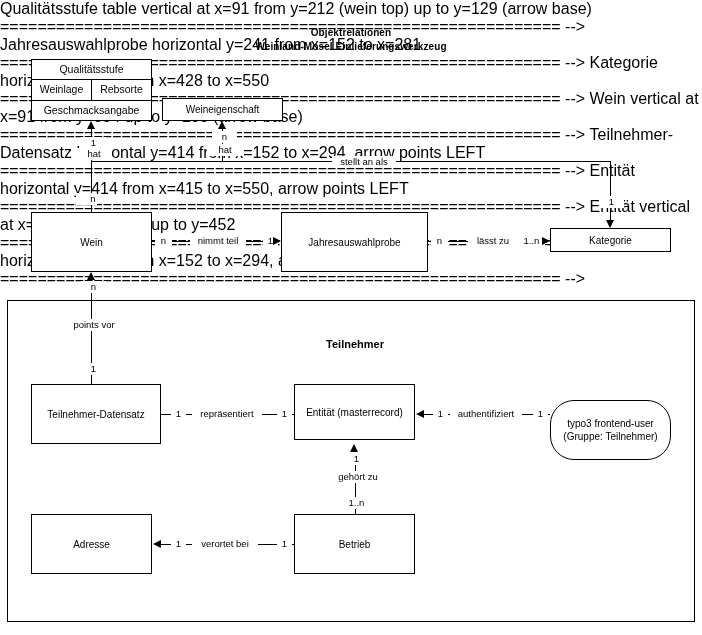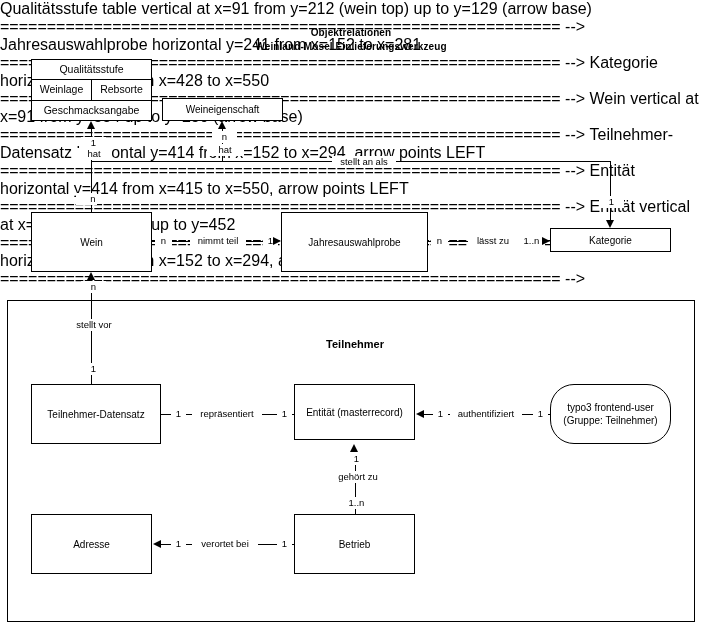--- a/index.html
+++ b/index.html
@@ -129,21 +129,21 @@
 
   
   <div class="node" style="left:31px;top:384px;width:130px;height:60px;">
     <span class="nlines">Teilnehmer-Datensatz</span>
   </div>
 
   <div class="node" style="left:294px;top:384px;width:121px;height:56px;">
     <span class="nlines">Entität (masterrecord)</span>
   </div>
 
-  <div class="node" style="left:550px;top:384px;width:121px;height:60px;flex-direction:column;border-radius:24px;">
+  <div class="node" style="left:550px;top:400px;width:121px;height:60px;flex-direction:column;border-radius:24px;">
     <span class="nlines">typo3 frontend-user</span>
     <span class="nlines">(Gruppe: Teilnehmer)</span>
   </div>
 
   
   <div class="node" style="left:31px;top:514px;width:121px;height:60px;">
     <span class="nlines">Adresse</span>
   </div>
 
   <div class="node" style="left:294px;top:514px;width:121px;height:60px;">
@@ -189,21 +189,21 @@
   <div class="card" style="left:431px;top:235px;width:14px;">n</div>
   <div class="elabel" style="left:468px;top:235px;width:46px;">lässt zu</div>
   <div class="card" style="left:518px;top:235px;width:24px;">1..n</div>
 
    Wein
        vertical at x=91 from y=384 up to y=280 (arrow base)
        ============================================================ --&gt;
   <div class="ln lnv" style="left:91px;top:288px;height:96px;"></div>
   <div class="arw arw-up" style="left:86.5px;top:272px;"></div>
   <div class="card" style="left:81px;top:281px;width:22px;">n</div>
-  <div class="elabel" style="left:62px;top:319px;width:60px;">stellt vor</div>
+  <div class="elabel" style="left:62px;top:319px;width:60px;">points vor</div>
   <div class="card" style="left:81px;top:363px;width:22px;">1</div>
 
    Teilnehmer-Datensatz
        horizontal y=414 from x=152 to x=294, arrow points LEFT
        ============================================================ --&gt;
   <div class="ln lnh" style="left:160px;top:413.5px;width:134px;"></div>
   <div class="arw arw-left" style="left:153px;top:409.5px;"></div>
   <div class="card" style="left:171px;top:408px;width:12px;">1</div>
   <div class="elabel" style="left:192px;top:408px;width:66px;">repräsentiert</div>
   <div class="card" style="left:277px;top:408px;width:12px;">1</div>

